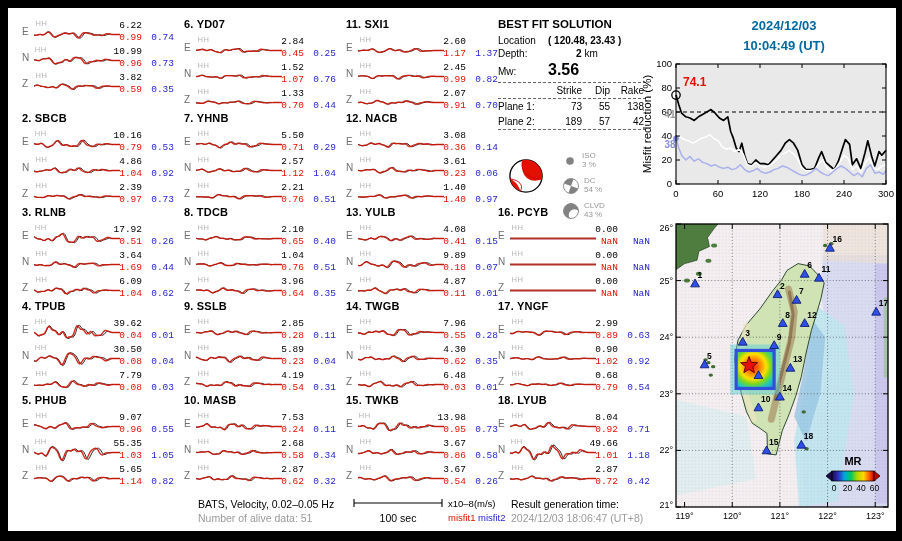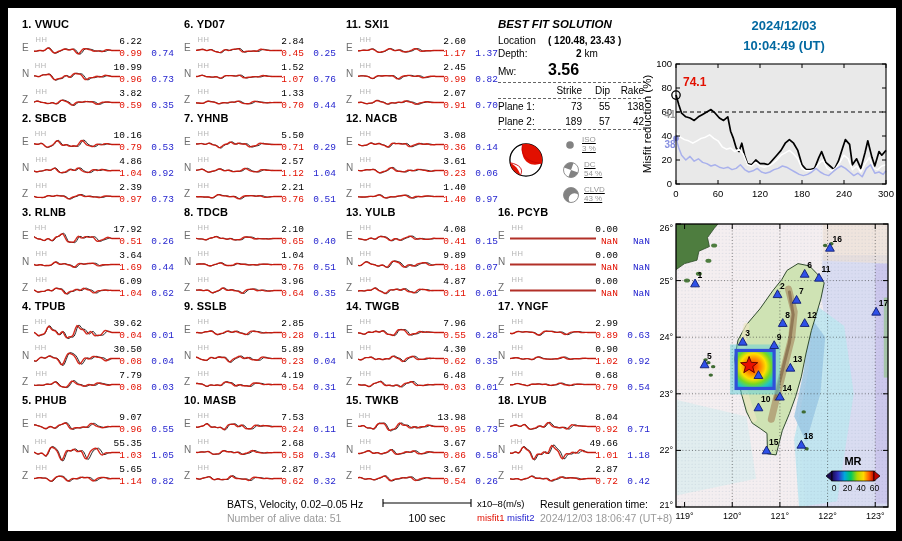--- a/index.html
+++ b/index.html
@@ -18,48 +18,48 @@
   .trace svg{position:absolute;left:0;top:0;}
   .nums{margin-left:3px;flex:1;font-size:9.5px;line-height:11.5px;padding-top:2px;font-family:Liberation Mono, monospace;}
   .nr{display:flex;justify-content:flex-end;}
   .amp{color:#000;}
   .spacer{width:32px;}
   .m1{color:#e21000;}
   .m2{width:27px;margin-left:5px;text-align:right;color:#2525cf;}
 
   
   .bestfit{height:188px;font-size:10px;color:#000;}
-  .bf-title{font-weight:bold;font-size:11.5px;margin-bottom:5px;font-style:italic;}
+  .bf-title{font-weight:bold;font-size:11.5px;margin-bottom:5px;}
   .bf-row{display:flex;align-items:baseline;margin:2px 0;}
   .bf-label{width:50px;}
   .bf-strong{font-weight:bold;}
   .bf-mw{font-weight:bold;font-size:16px;}
   .bf-unit{margin-left:3px;}
   .bf-table{width:148px;margin-top:3px;}
   .bf-tr{display:flex;}
   .bf-th{border-top:1px dashed #666;border-bottom:1px dashed #666;padding:1px 0;}
   .bf-last{border-bottom:1px dashed #666;padding-bottom:2px;}
   .bf-c0{width:48px;}
   .bf-c1{width:36px;text-align:right;}
   .bf-c2{width:28px;text-align:right;}
   .bf-c3{width:34px;text-align:right;}
   .bf-tr{padding:2px 0;}
-  .bf-mech{display:flex;margin-top:2px;text-decoration:underline;}
+  .bf-mech{display:flex;margin-top:18px;}
   .mainball{margin:8px 2px 0 8px;}
   .decomp{margin-left:14px;display:flex;flex-direction:column;}
   .ditem{display:flex;align-items:center;height:25px;}
   .dtxt{font-size:8px;line-height:8.5px;color:#979797;margin-left:4px;}
 
   
   .datetime{position:absolute;left:660px;top:8px;width:232px;text-align:center;font-weight:bold;font-size:13px;line-height:20px;color:#0369a1;}
   #misfitsvg{position:absolute;left:632px;top:44px;}
   #mapsvg{position:absolute;left:632px;top:200px;}
 
   
-  .ft{position:absolute;font-size:10.5px;line-height:14px;color:#000;margin-left:29px;}
+  .ft{position:absolute;font-size:10.5px;line-height:14px;color:#000;}
   .gray{color:#9a9a9a;}
   #ft-bats{left:190px;top:489px;}
   #ft-scale{left:344px;top:489px;width:92px;text-align:center;}
   #ft-units{left:440px;top:489px;font-size:9.5px;}
   #ft-units .mis{font-size:9.5px;}
   #ft-result{left:503px;top:489px;}
   .red{color:#e21000;}
   .blue{color:#2525cf;}
 
   
@@ -75,21 +75,20 @@
   .mrtick{font-size:8.5px;fill:#000;}
 </style>
 </head>
 <body>
 
 <div class="stage">
   <div class="page">
 
     <div class="wcol" id="col1">
         <div class="station">
-          <div class="st-title">1. VWUC</div>
           <div class="srow">
             <span class="comp">E</span>
             <div class="trace">
               <span class="hh">HH</span>
               <svg width="86" height="26">
                 <path d="M0.0,17.2 L1.3,17.3 L2.7,17.2 L4.0,16.8 L5.4,16.5 L6.7,16.5 L8.1,16.7 L9.4,16.8 L10.8,16.4 L12.1,15.4 L13.4,14.2 L14.8,13.7 L16.1,14.2 L17.5,15.8 L18.8,17.6 L20.2,18.9 L21.5,19.3 L22.8,18.9 L24.2,18.2 L25.5,17.5 L26.9,16.9 L28.2,16.3 L29.6,15.6 L30.9,15.0 L32.3,14.8 L33.6,15.2 L34.9,15.7 L36.3,15.9 L37.6,15.6 L39.0,15.1 L40.3,15.1 L41.7,16.0 L43.0,17.7 L44.3,19.5 L45.7,20.2 L47.0,19.7 L48.4,18.1 L49.7,16.2 L51.1,15.0 L52.4,14.6 L53.8,14.7 L55.1,15.0 L56.4,15.2 L57.8,15.5 L59.1,16.0 L60.5,16.6 L61.8,17.0 L63.2,17.2 L64.5,17.0 L65.8,16.8 L67.2,16.9 L68.5,17.2 L69.9,17.5 L71.2,17.4 L72.6,16.9 L73.9,16.3 L75.3,16.0 L76.6,16.1 L77.9,16.5 L79.3,16.5 L80.6,16.5 L82.0,16.5 L83.3,16.5 L84.7,16.5 L86.0,16.5 " stroke="#151515" stroke-width="0.9" fill="none"></path>
                 <path d="M0.0,17.2 L1.3,17.2 L2.7,17.1 L4.0,16.7 L5.4,16.5 L6.7,16.5 L8.1,16.7 L9.4,16.7 L10.8,16.1 L12.1,15.1 L13.4,14.2 L14.8,14.1 L16.1,15.1 L17.5,16.7 L18.8,18.2 L20.2,19.0 L21.5,18.8 L22.8,18.2 L24.2,17.5 L25.5,17.0 L26.9,16.4 L28.2,15.8 L29.6,15.2 L30.9,15.0 L32.3,15.3 L33.6,15.8 L34.9,16.0 L36.3,15.7 L37.6,15.2 L39.0,15.3 L40.3,16.3 L41.7,18.0 L43.0,19.5 L44.3,19.9 L45.7,18.9 L47.0,17.2 L48.4,15.6 L49.7,14.8 L51.1,14.7 L52.4,14.9 L53.8,15.2 L55.1,15.5 L56.4,15.9 L57.8,16.4 L59.1,17.0 L60.5,17.2 L61.8,17.0 L63.2,16.9 L64.5,16.9 L65.8,17.2 L67.2,17.6 L68.5,17.5 L69.9,17.0 L71.2,16.2 L72.6,15.7 L73.9,15.6 L75.3,16.0 L76.6,16.3 L77.9,16.5 L79.3,16.5 L80.6,16.5 L82.0,16.5 L83.3,16.5 L84.7,16.5 L86.0,16.5 " stroke="#cf1407" stroke-width="1.4" fill="none" opacity="0.9"></path>
               </svg>
             </div>
             <div class="nums">

